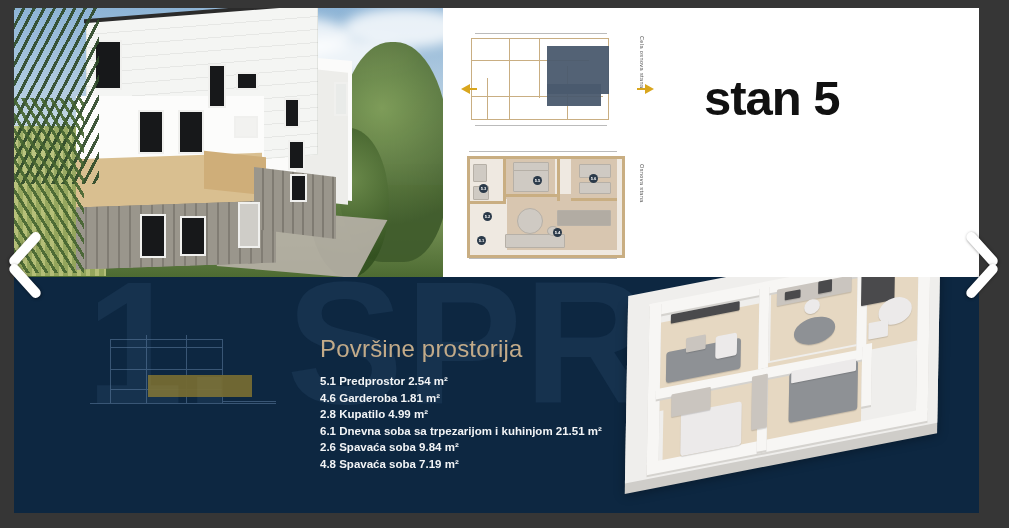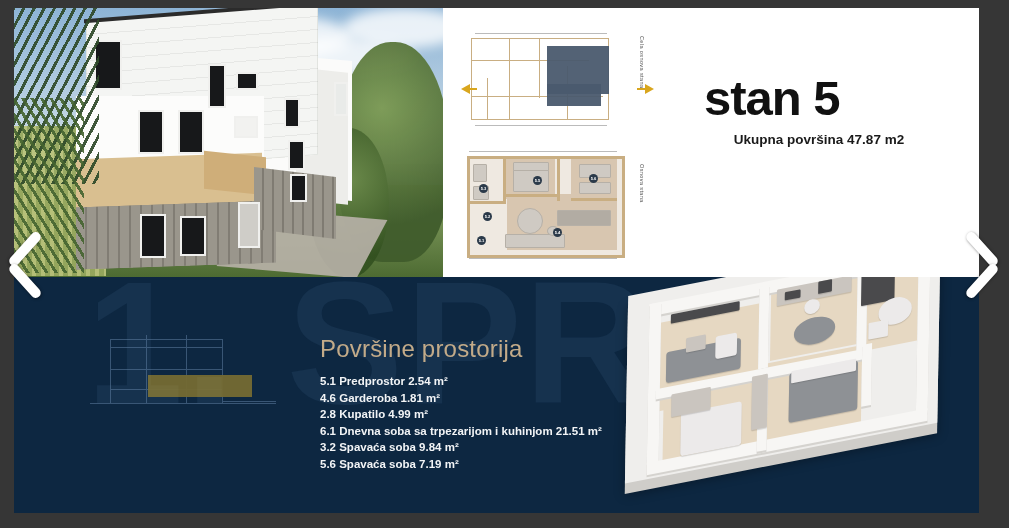--- a/index.html
+++ b/index.html
@@ -211,21 +211,20 @@
           <div class="marker" style="left:16px;top:86px;">5.1</div>
           <div class="marker" style="left:92px;top:78px;">5.4</div>
           <div class="dimline" style="left:8px;top:1px;width:148px;"></div>
           <div class="dimline" style="left:8px;top:108px;width:148px;"></div>
         </div>
         <div class="vlabel" style="left:196px;top:156px;">Osnova stana</div>
       </div>
 
       <div class="titlePanel">
         <div class="bigTitle">stan 5</div>
-        <div class="subA">Ukupna površina 47.87 m2</div>
       </div>
     </div>
 
     <div class="navy">
       <div class="wm">1. SPRAT</div>
 
       <div class="sketch">
         <div class="sk" style="left:0;top:80px;width:186px;height:1px;"></div>
         <div class="sk" style="left:20px;top:16px;width:112px;height:1px;"></div>
         <div class="sk" style="left:20px;top:24px;width:112px;height:1px;"></div>
@@ -238,22 +237,22 @@
         <div class="sk" style="left:132px;top:78px;width:54px;height:1px;"></div>
         <div class="skGold"></div>
       </div>
 
       <div class="listWrap">
         <div class="listTitle">Površine prostorija</div>
         <div class="room">5.1 Predprostor 2.54 m²</div>
         <div class="room">4.6 Garderoba 1.81 m²</div>
         <div class="room">2.8 Kupatilo 4.99 m²</div>
         <div class="room">6.1 Dnevna soba sa trpezarijom i kuhinjom 21.51 m²</div>
-        <div class="room">3.2 Spavaća soba 9.84 m²</div>
-        <div class="room">5.6 Spavaća soba 7.19 m²</div>
+        <div class="room">2.6 Spavaća soba 9.84 m²</div>
+        <div class="room">4.8 Spavaća soba 7.19 m²</div>
       </div>
 
       <div class="render3d">
         <div class="iso">
           <div class="slab"></div>
           <div class="floorW" style="left:34px;top:72px;width:112px;height:86px;"></div>
           <div class="floorW" style="left:152px;top:58px;width:94px;height:72px;"></div>
           <div class="floorW" style="left:44px;top:150px;width:98px;height:66px;"></div>
           <div class="floorW" style="left:150px;top:132px;width:96px;height:76px;"></div>
           <div class="floorW" style="left:250px;top:62px;width:62px;height:76px;"></div>

